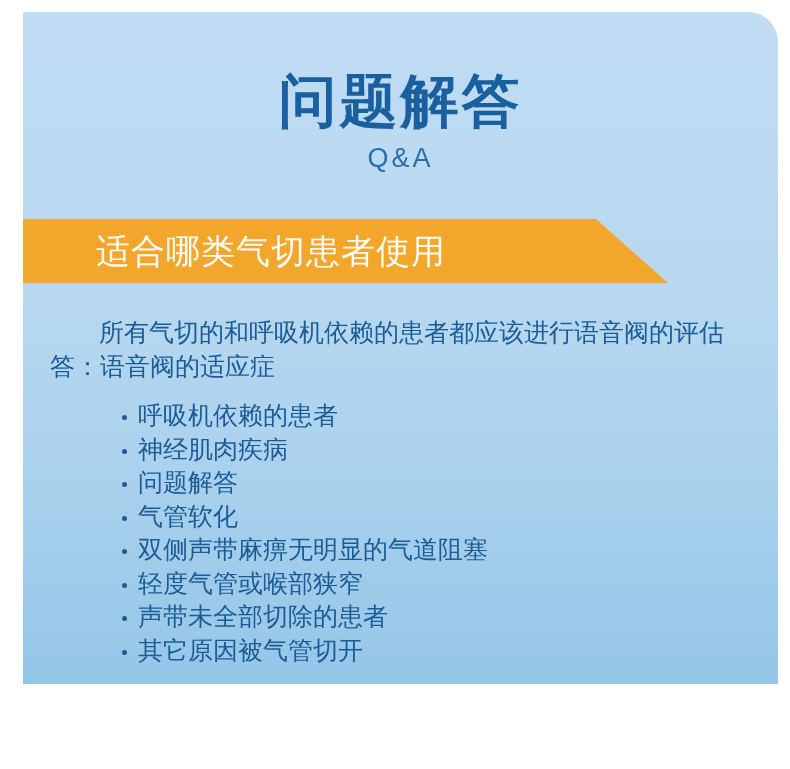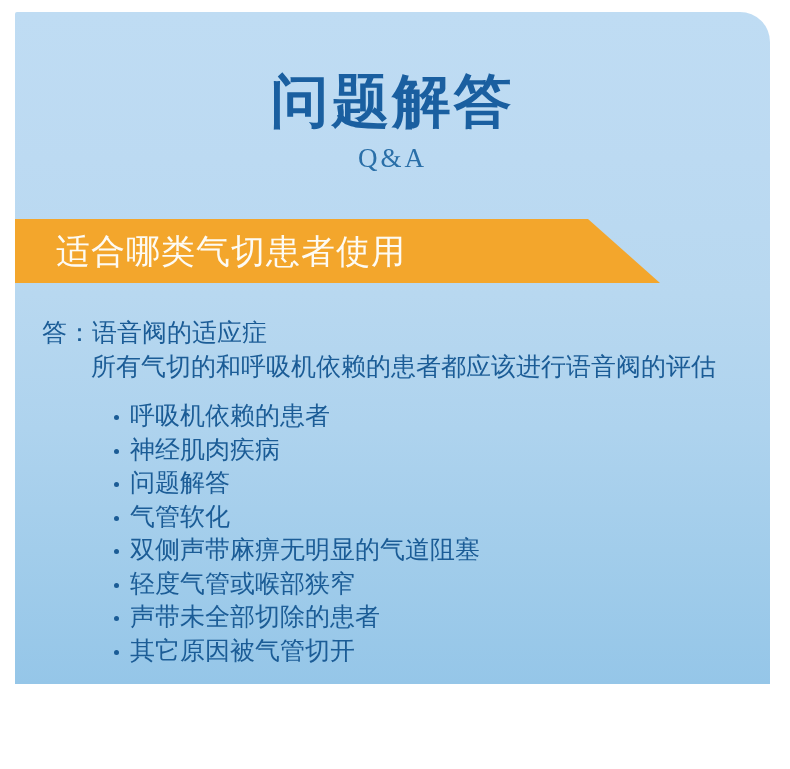--- a/index.html
+++ b/index.html
@@ -17,21 +17,21 @@
   #page {
     position: relative;
     width: 790px;
     height: 769px;
     background: #ffffff;
   }
 
   
   #panel {
     position: absolute;
-    left: 15px;
+    left: 23px;
     top: 12px;
     width: 755px;
     height: 672px;
     background: linear-gradient(180deg,
                 #bfdcf3 0%,
                 #bcdaf2 22%,
                 #b8d8f0 42%,
                 #aed3ee 62%,
                 #a2cdeb 80%,
                 #95c6e8 100%);
@@ -56,39 +56,39 @@
     letter-spacing: 3px;
     font-family: "DejaVu Sans", "Liberation Sans", sans-serif;
   }
   #sub-title {
     margin: 0;
     padding-top: 10px;
     font-size: 27px;
     font-weight: normal;
     color: #2a6fa8;
     letter-spacing: 3px;
-    font-family: Liberation Serif, serif;
+    font-family: Liberation Sans, sans-serif;
   }
 
   
   #banner {
     position: absolute;
     left: 0px;
     top: 207px;
     width: 645px;
     height: 64px;
     background: #f3a62c;
     -webkit-clip-path: polygon(0 0, 573px 0, 645px 100%, 0 100%);
     clip-path: polygon(0 0, 573px 0, 645px 100%, 0 100%);
     display: flex;
     align-items: center;
   }
   #banner-text {
     margin: 0;
-    padding-left: 41px;
+    padding-left: 73px;
     font-size: 34px;
     font-weight: normal;
     color: #fdfbf4;
     letter-spacing: 1px;
     line-height: 1;
   }
 
   
   #answer-block {
     position: absolute;
@@ -139,22 +139,22 @@
     <div id="header">
       <h1 id="main-title">问题解答</h1>
       <div id="sub-title">Q&amp;A</div>
     </div>
 
     <div id="banner">
       <div id="banner-text">适合哪类气切患者使用</div>
     </div>
 
     <div id="answer-block">
+      <div class="ans-line ans-intro">所有气切的和呼吸机依赖的患者都应该进行语音阀的评估</div>
       <div class="ans-line ans-lead">答：语音阀的适应症</div>
-      <div class="ans-line ans-intro">所有气切的和呼吸机依赖的患者都应该进行语音阀的评估</div>
       <ul id="bullet-list">
         <li>呼吸机依赖的患者</li>
         <li>神经肌肉疾病</li>
         <li>问题解答</li>
         <li>气管软化</li>
         <li>双侧声带麻痹无明显的气道阻塞</li>
         <li>轻度气管或喉部狭窄</li>
         <li>声带未全部切除的患者</li>
         <li>其它原因被气管切开</li>
       </ul>

